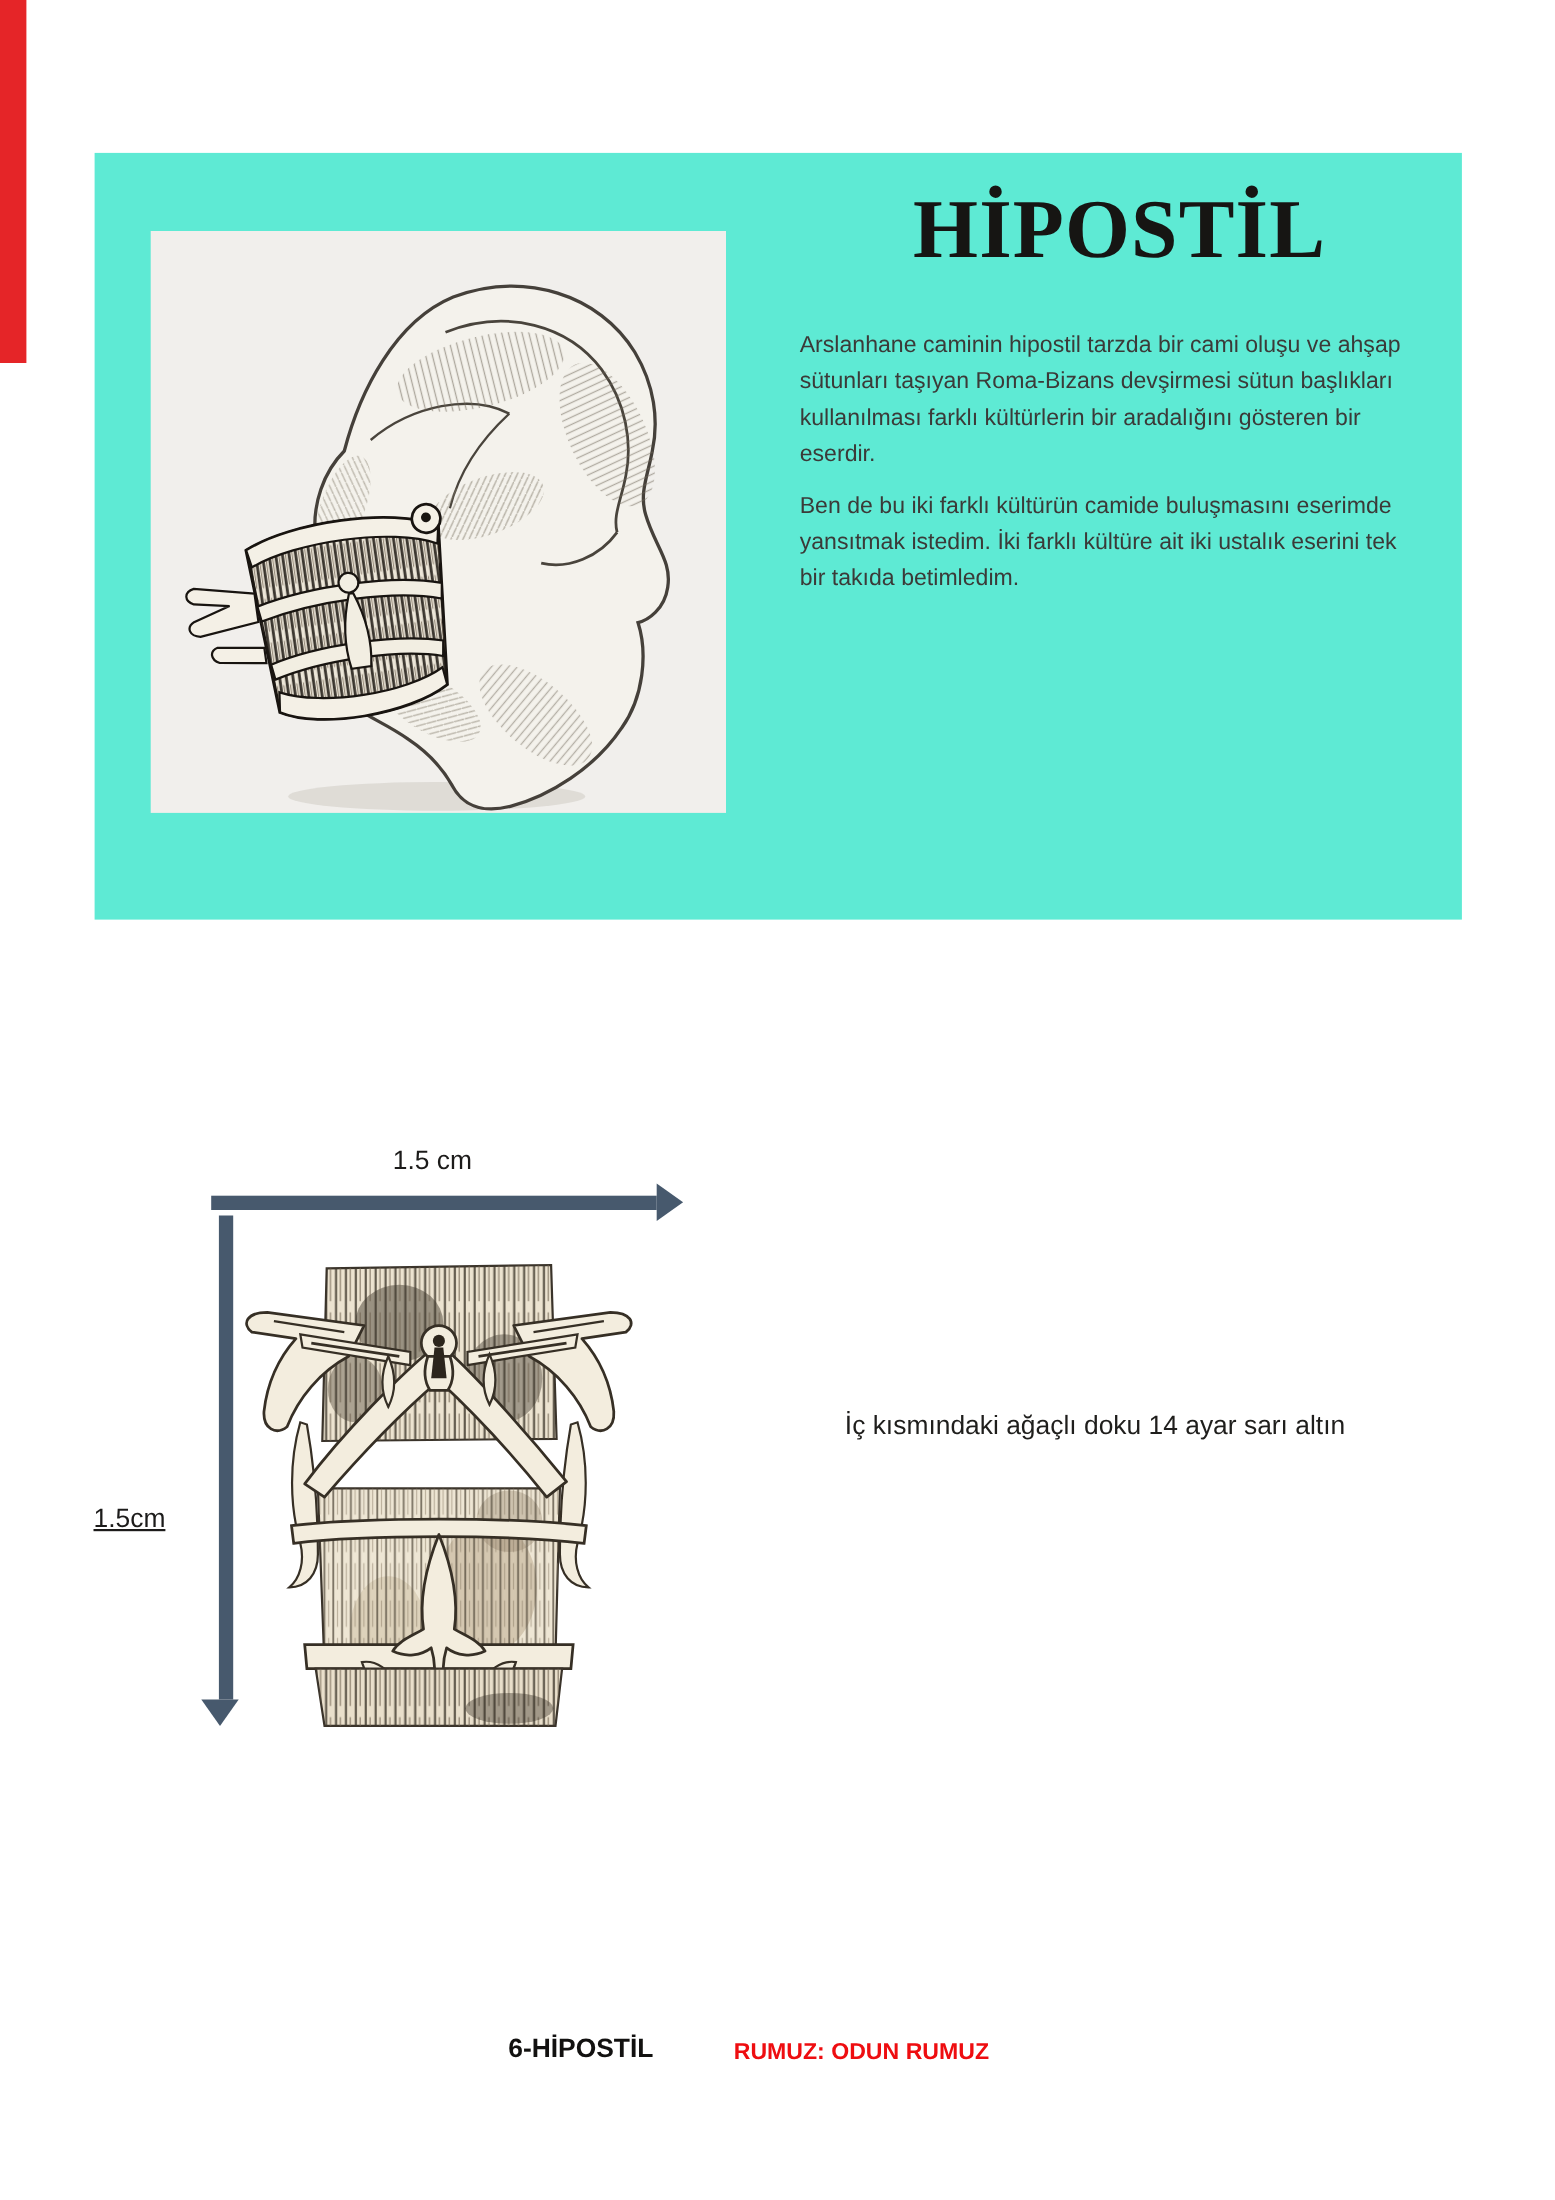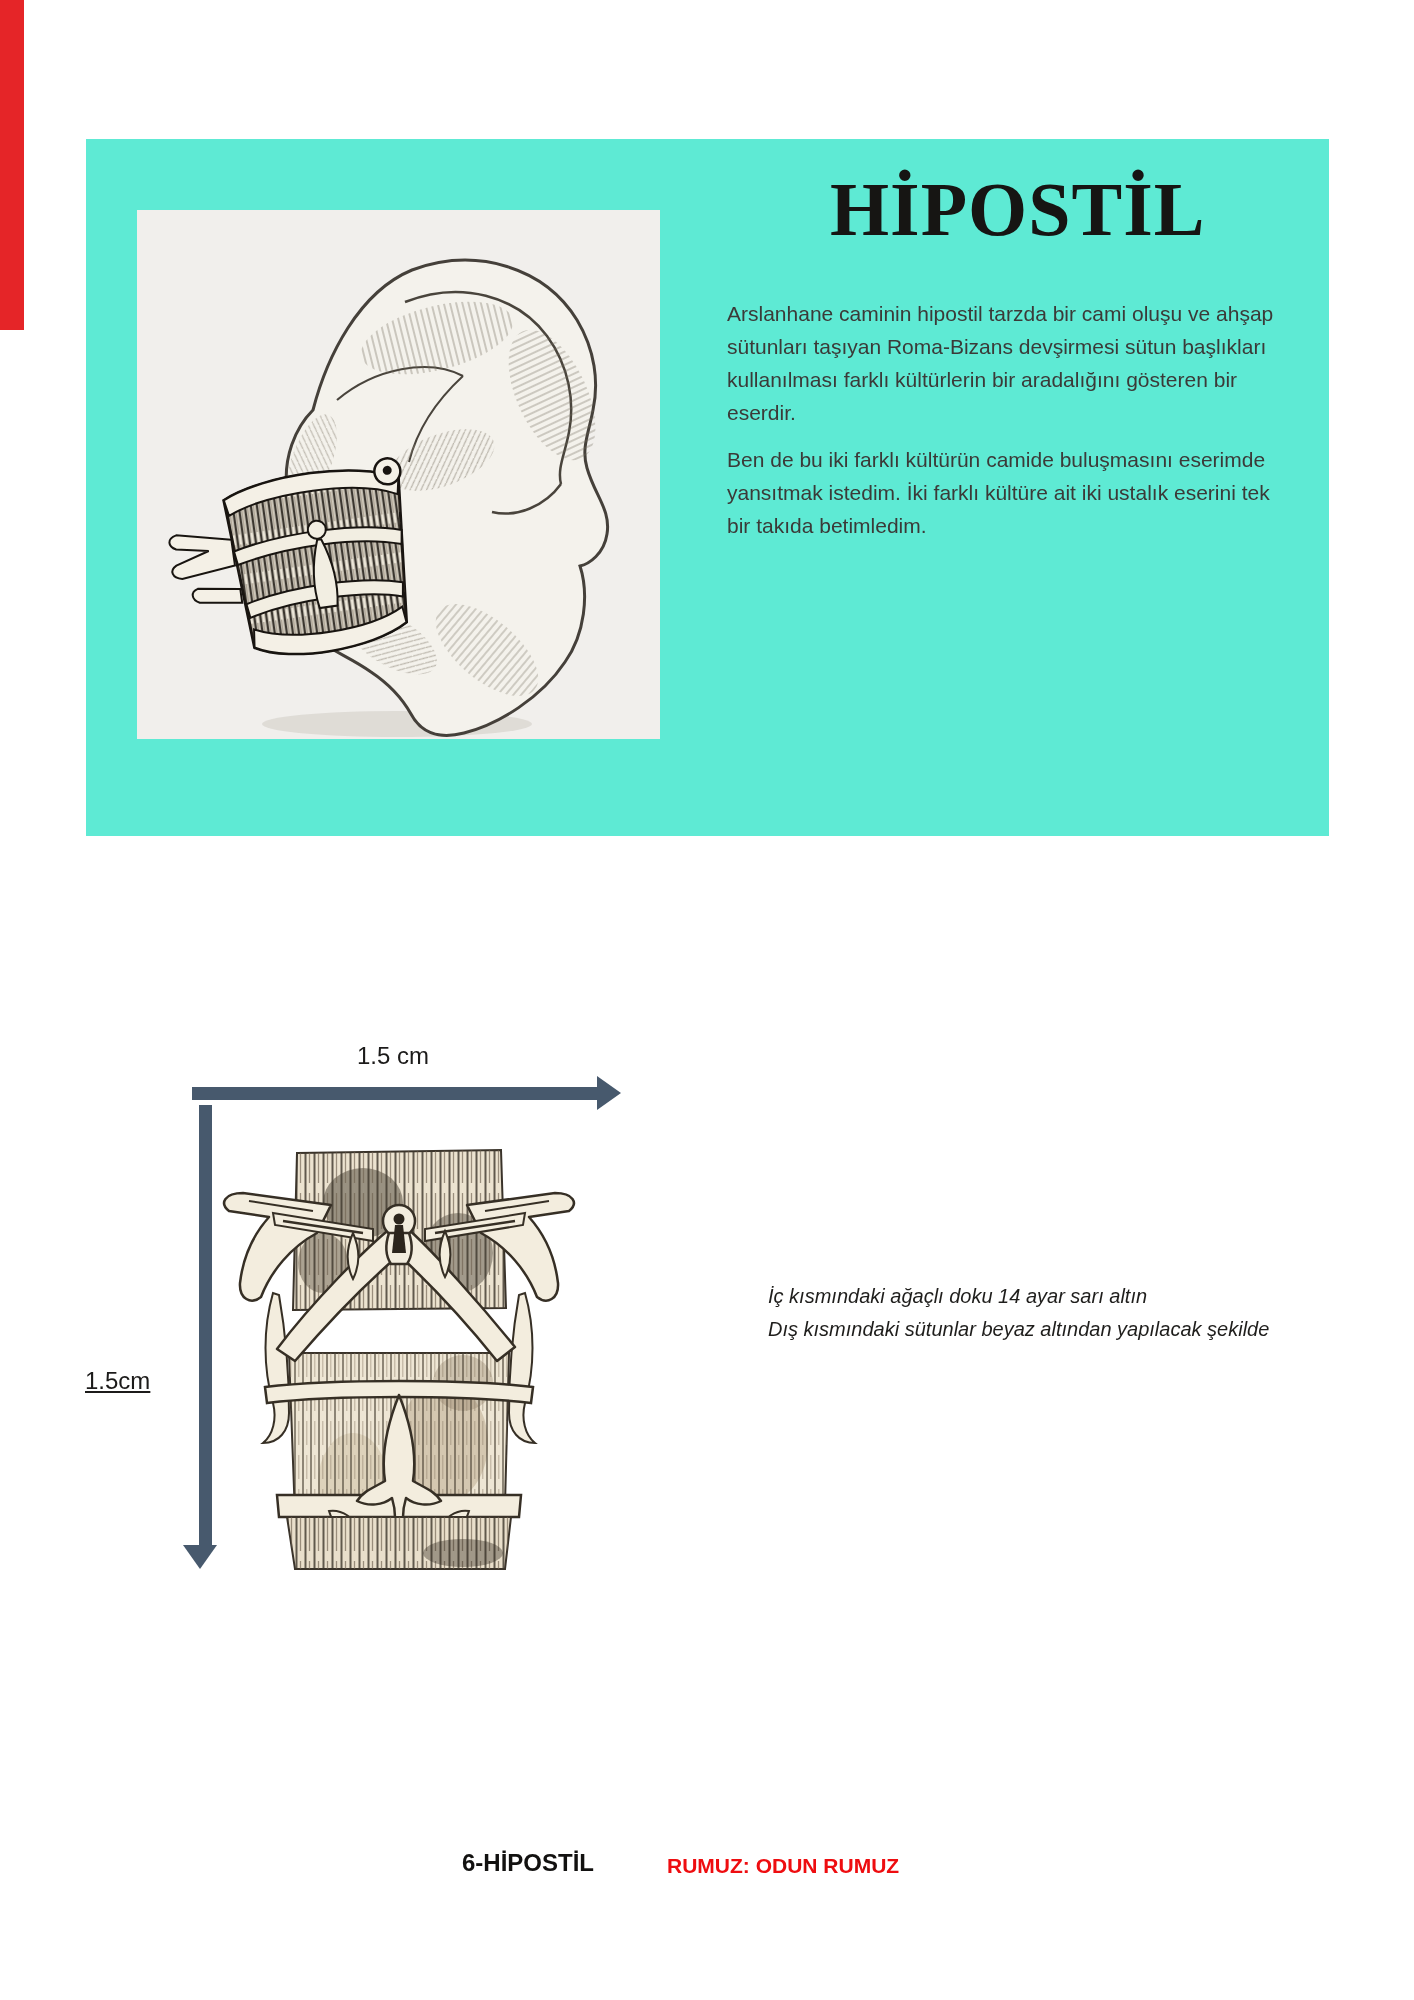--- a/index.html
+++ b/index.html
@@ -33,21 +33,21 @@
   .w-arrow-head{left:597px;top:1076px;width:0;height:0;
     border-top:17px solid transparent;border-bottom:17px solid transparent;
     border-left:24px solid #47596d;}
   .h-arrow-shaft{left:199px;top:1105px;width:13px;height:440px;background:#47596d;}
   .h-arrow-head{left:183px;top:1545px;width:0;height:0;
     border-left:17px solid transparent;border-right:17px solid transparent;
     border-top:24px solid #47596d;}
   .capital-box{left:213px;top:1143px;width:372px;height:428px;}
   
   .note{left:768px;top:1280px;}
-  .note div{font-size:20px;line-height:33px;color:#1f1e1c;white-space:nowrap;font-style:italic;}
+  .note div{font-size:24px;line-height:33px;color:#1f1e1c;white-space:nowrap;}
   
   .entry-label{left:462px;top:1849px;font-size:24px;font-weight:700;color:#121110;white-space:nowrap;}
   .code-label{left:667px;top:1854px;font-size:21px;font-weight:700;color:#ee0d10;white-space:nowrap;}
 </style>
 </head>
 <body>
 
 <div class="abs red-bar"></div>
 
 <div class="abs hero-panel">
@@ -177,17 +177,16 @@
     <path d="M222 392 C230 374 244 366 256 368 C252 382 240 392 226 394 Z" fill="#f3edde" stroke="#362f25" stroke-width="2"></path>
 
     <path d="M74 374 L298 374 L292 426 L82 426 Z" fill="#e9dfcb" stroke="#3a332a" stroke-width="2"></path>
     <path d="M74 374 L298 374 L292 426 L82 426 Z" fill="url(#wgrain)"></path>
     <ellipse cx="250" cy="410" rx="40" ry="14" fill="#352d22" opacity="0.4"></ellipse>
   </svg>
 </div>
 
 <div class="abs note">
   <div>İç kısmındaki ağaçlı doku 14 ayar sarı altın</div>
-  <div>Dış kısmındaki sütunlar beyaz altından yapılacak şekilde</div>
 </div>
 
 <div class="abs entry-label">6-HİPOSTİL</div>
 <div class="abs code-label">RUMUZ: ODUN RUMUZ</div>
 
 </body></html>

